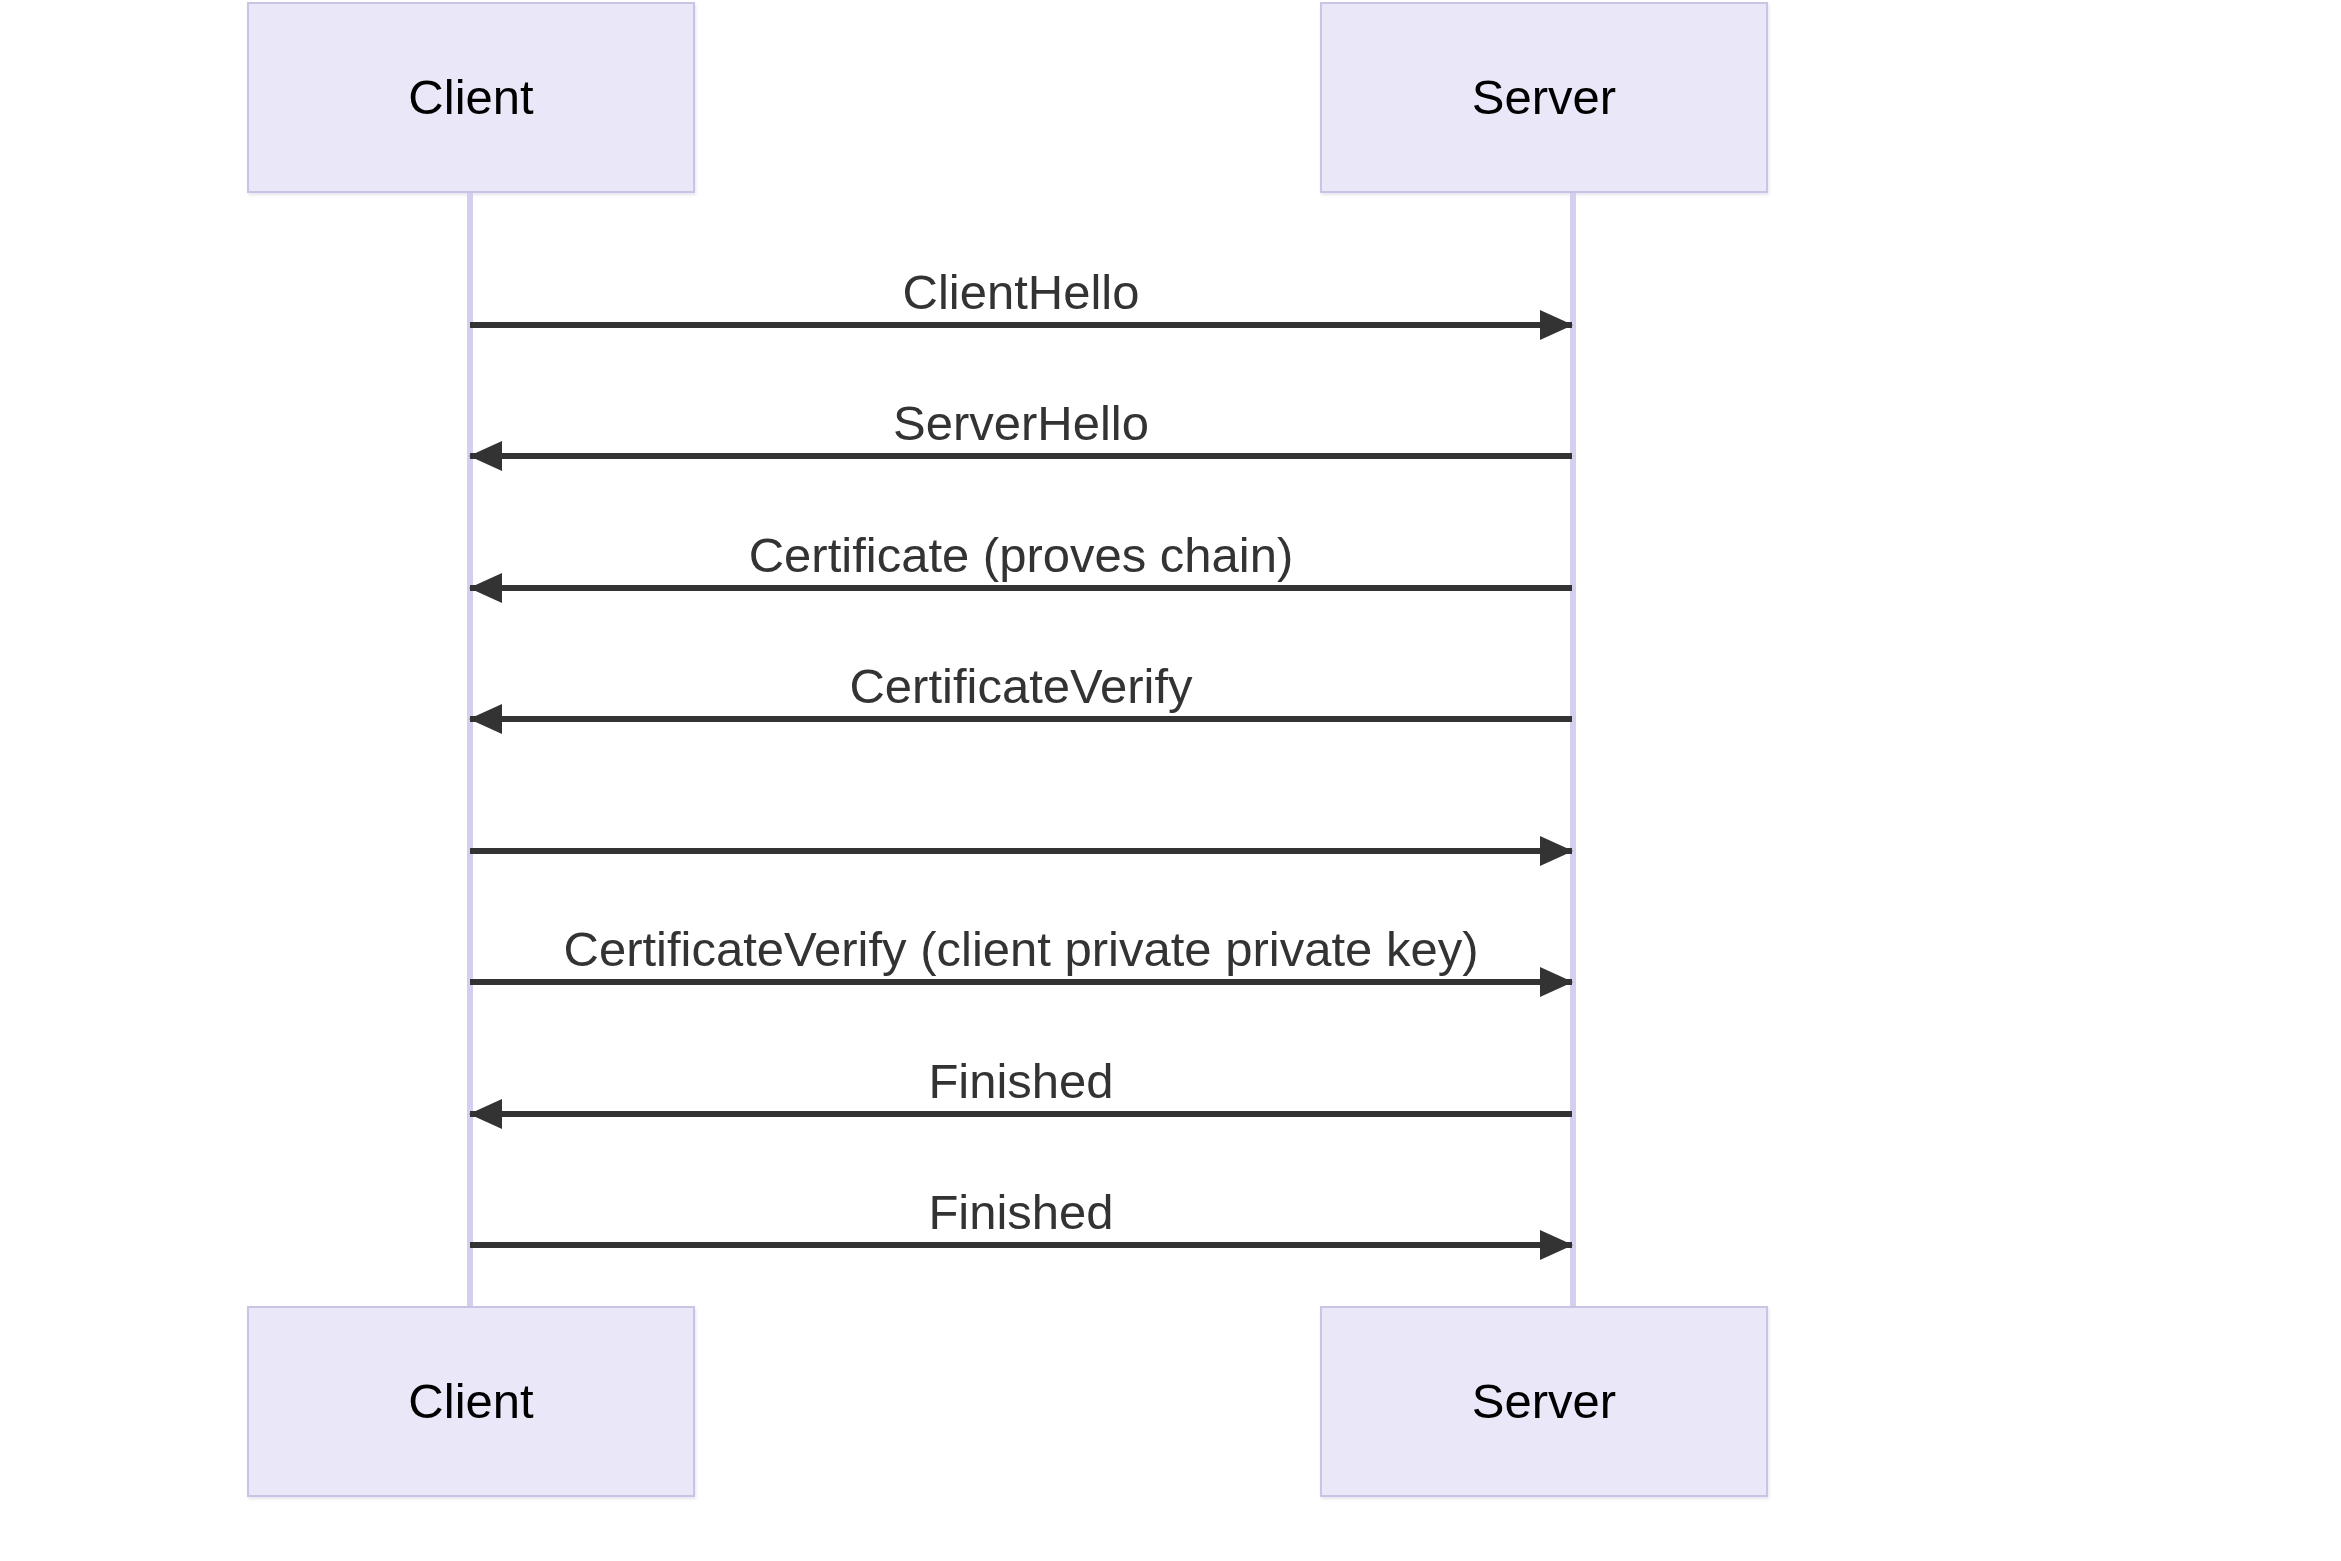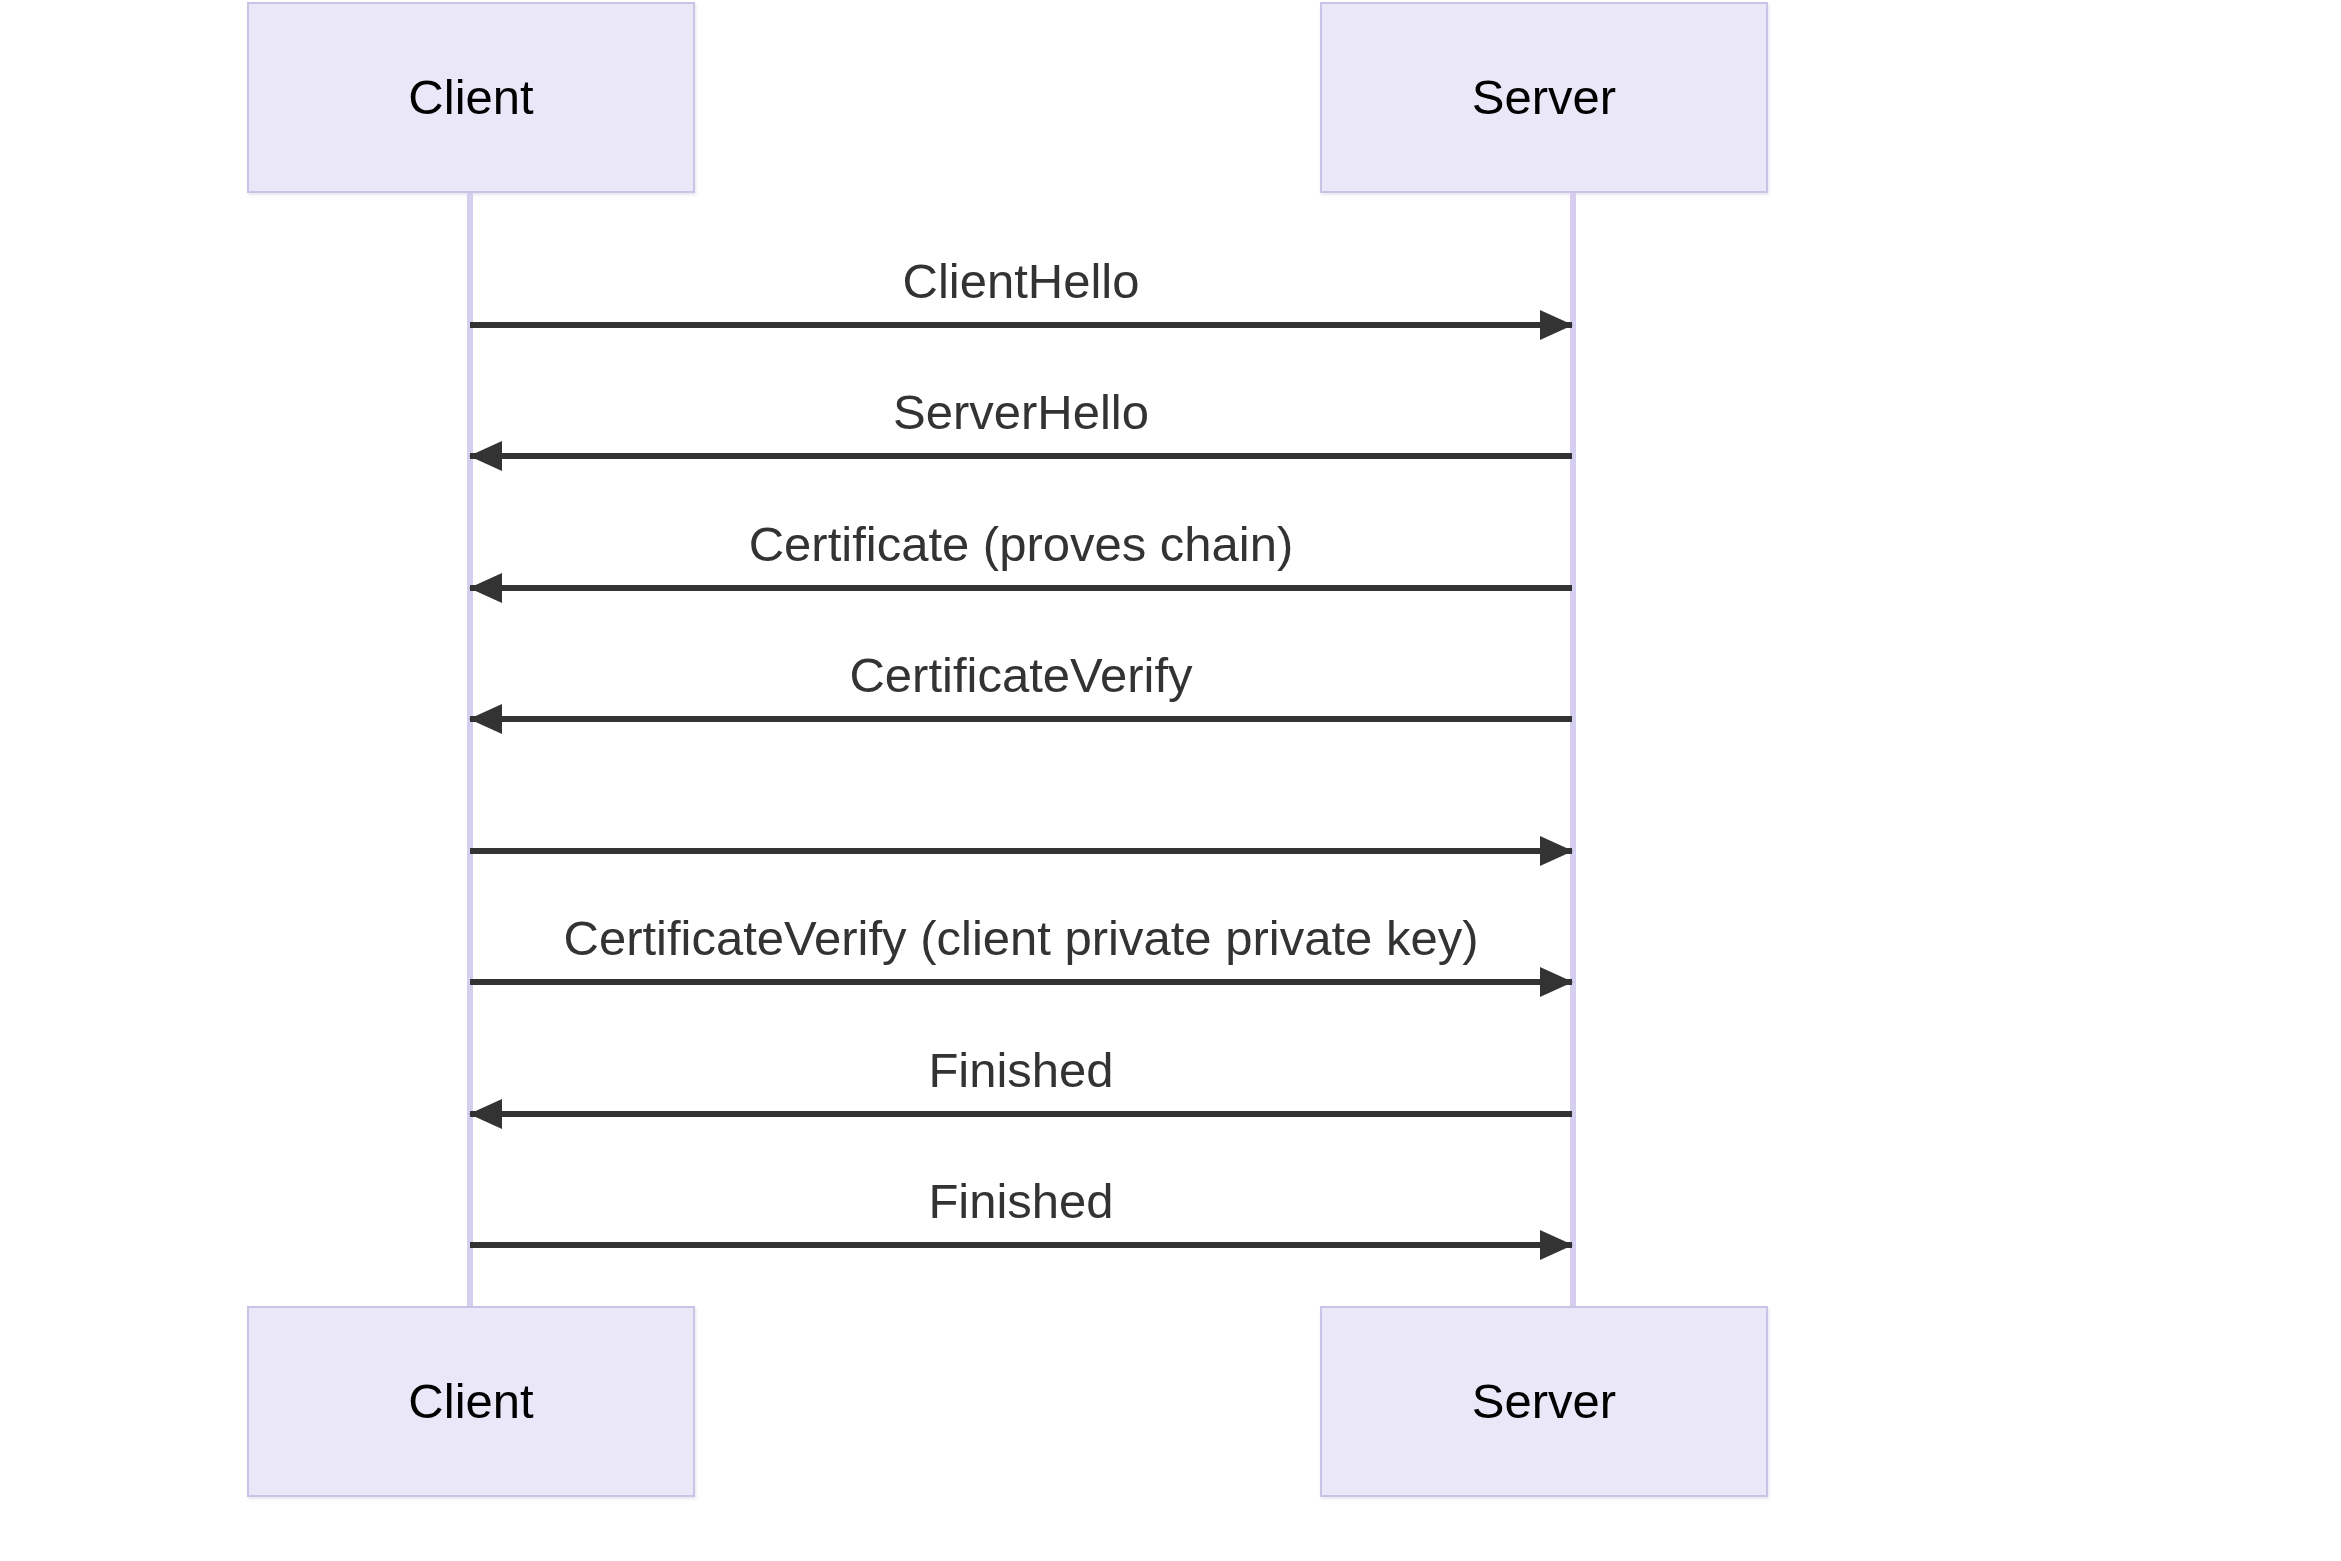--- a/index.html
+++ b/index.html
@@ -49,21 +49,21 @@
     width:5.9px;height:1114px;
     background:var(--lifeline);
   }
   .lifeline-client{left:467px;}
   .lifeline-server{left:1570px;}
   .msg{
     position:absolute;
     left:470px;width:1102px;height:113px;
   }
   .msg-label{
-    position:absolute;left:0;right:0;top:0;height:93px;
+    position:absolute;left:0;right:0;top:11px;height:93px;
     display:flex;align-items:flex-end;justify-content:center;
     font-size:49px;line-height:1.18;
     color:var(--message-text);
     white-space:nowrap;
   }
   .msg-line{
     position:absolute;left:0;right:0;top:104px;height:5.9px;
     background:var(--arrow);
   }
   .msg-arrow{

